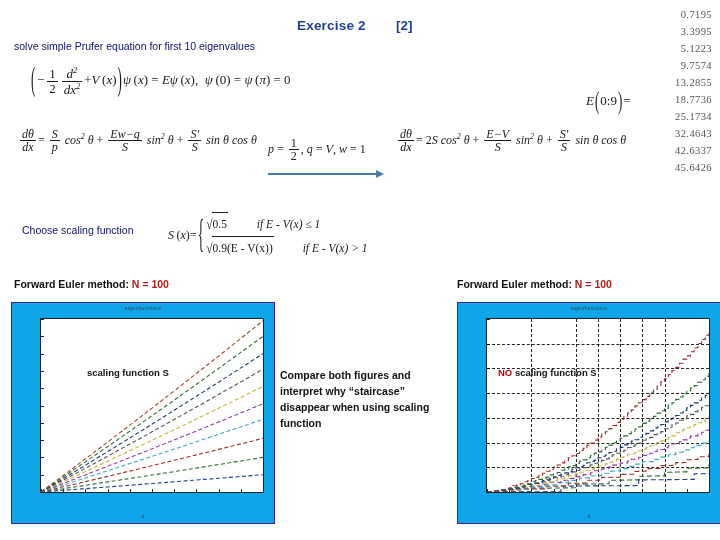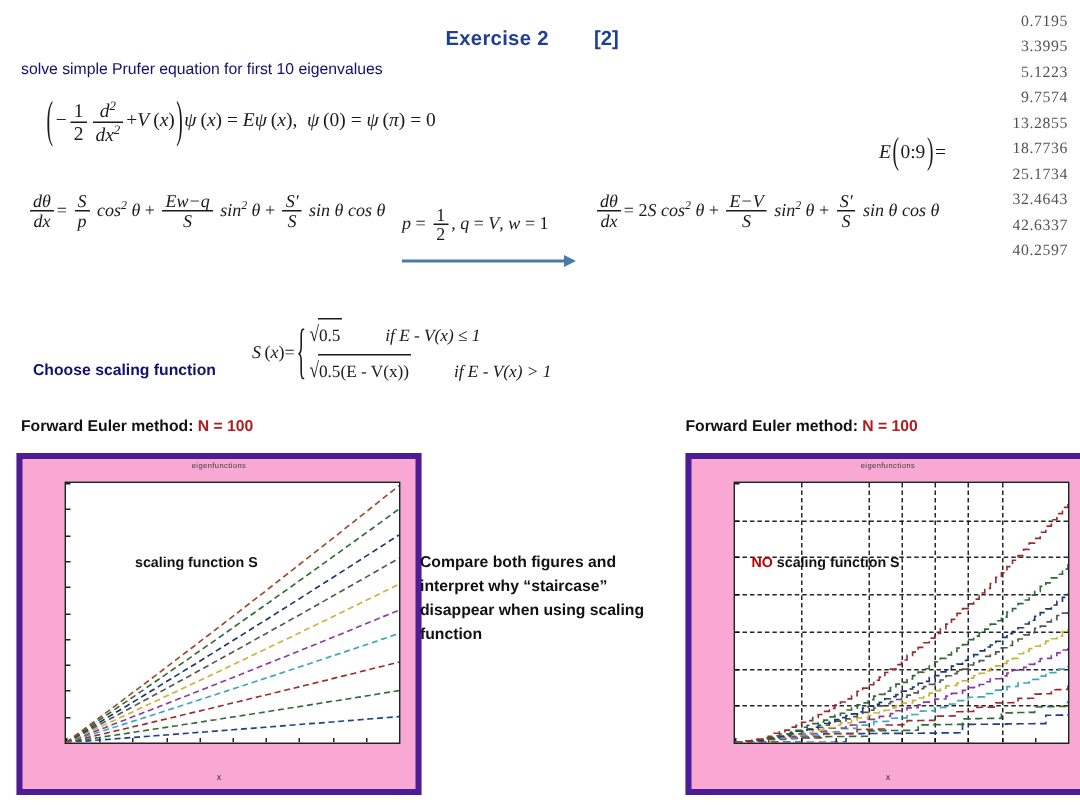--- a/index.html
+++ b/index.html
@@ -33,34 +33,34 @@
                border-top:4px solid transparent;border-bottom:4px solid transparent;border-left:8px solid #4a7ba7;}
   #eq-prufer-right{left:396px;top:128px;font-size:12px;white-space:nowrap;line-height:1.55;}
 
   
   #eig-label{left:586px;top:93px;font-size:13px;}
   #eig-list{left:650px;top:6px;font-size:10.5px;line-height:1.62;
             font-family:"Liberation Serif",serif;color:#2b2b2b;text-align:right;width:62px;
             letter-spacing:.4px;filter:blur(.35px);opacity:.82;}
 
   
-  #scaling-label{left:22px;top:241px;font-size:10.5px;font-weight:bold;color:#11116e;}
+  #scaling-label{left:22px;top:224px;font-size:10.5px;font-weight:normal;color:#11116e;}
   #eq-scaling{left:168px;top:212px;font-size:12px;white-space:nowrap;}
   .brace{display:inline-block;transform:scaleY(3.4) scaleX(1.1);font-weight:200;margin:0 3px 0 1px;}
   .cases{display:inline-block;vertical-align:middle;line-height:2.0;font-size:11.5px;}
   .cases .row{white-space:nowrap;}
   .cases .cond{display:inline-block;margin-left:26px;}
 
   
   #caption-left{left:14px;top:278px;font-size:10.5px;font-weight:bold;color:#111;}
   #caption-right{left:457px;top:278px;font-size:10.5px;font-weight:bold;color:#111;}
   .nval{color:#b31b1b;}
 
   
-  .figure{background:#f9a8d4;border:4px solid #4c1d95;}
+  .figure{background:#0ea5e9;border:1px solid #4c1d95;}
   #fig-left{left:11px;top:302px;width:262px;height:220px;}
   #fig-right{left:457px;top:302px;width:262px;height:220px;}
   .fig-title{position:absolute;left:0;right:0;top:2px;text-align:center;
              font-size:5px;color:#3a3a3a;font-family:"Liberation Sans",sans-serif;
              filter:blur(.4px);letter-spacing:.3px;}
   .plot{position:absolute;background:#fff;overflow:hidden;}
   #fig-left .plot{left:28px;top:15px;right:10px;bottom:30px;border-left:1px solid #222;border-bottom:1px solid #222;border-right:1px solid #222;border-top:1px solid #222;}
   #fig-right .plot{left:28px;top:15px;right:10px;bottom:30px;border-left:1px solid #222;border-bottom:1px solid #222;border-right:1px solid #222;border-top:1px solid #222;}
   .xlabel{position:absolute;left:0;right:0;bottom:4px;text-align:center;
           font-size:6px;color:#333;filter:blur(.3px);}
@@ -126,32 +126,32 @@
 <div class="abs" id="eig-list">
   <div>0.7195</div>
   <div>3.3995</div>
   <div>5.1223</div>
   <div>9.7574</div>
   <div>13.2855</div>
   <div>18.7736</div>
   <div>25.1734</div>
   <div>32.4643</div>
   <div>42.6337</div>
-  <div>40.2597</div>
+  <div>45.6426</div>
 </div>
 
 <div class="abs" id="scaling-label">Choose scaling function</div>
 <div class="abs math" id="eq-scaling">
   <span class="it">S</span> (<span class="it">x</span>)<span>=</span><span class="brace">{</span><span class="cases">
     <span class="row">
       <span class="radsym">√</span><span class="rad">0.5</span>
       <span class="cond it">if  E - V(x) ≤ 1</span>
     </span><br>
     <span class="row">
-      <span class="radsym">√</span><span class="rad">0.5(E - V(x))</span>
+      <span class="radsym">√</span><span class="rad">0.9(E - V(x))</span>
       <span class="cond it">if  E - V(x) &gt; 1</span>
     </span>
   </span>
 </div>
 
 <div class="abs" id="caption-left">
   <span>Forward Euler method: </span><span class="nval">N = 100</span>
 </div>
 <div class="abs" id="caption-right">
   <span>Forward Euler method: </span><span class="nval">N = 100</span>

